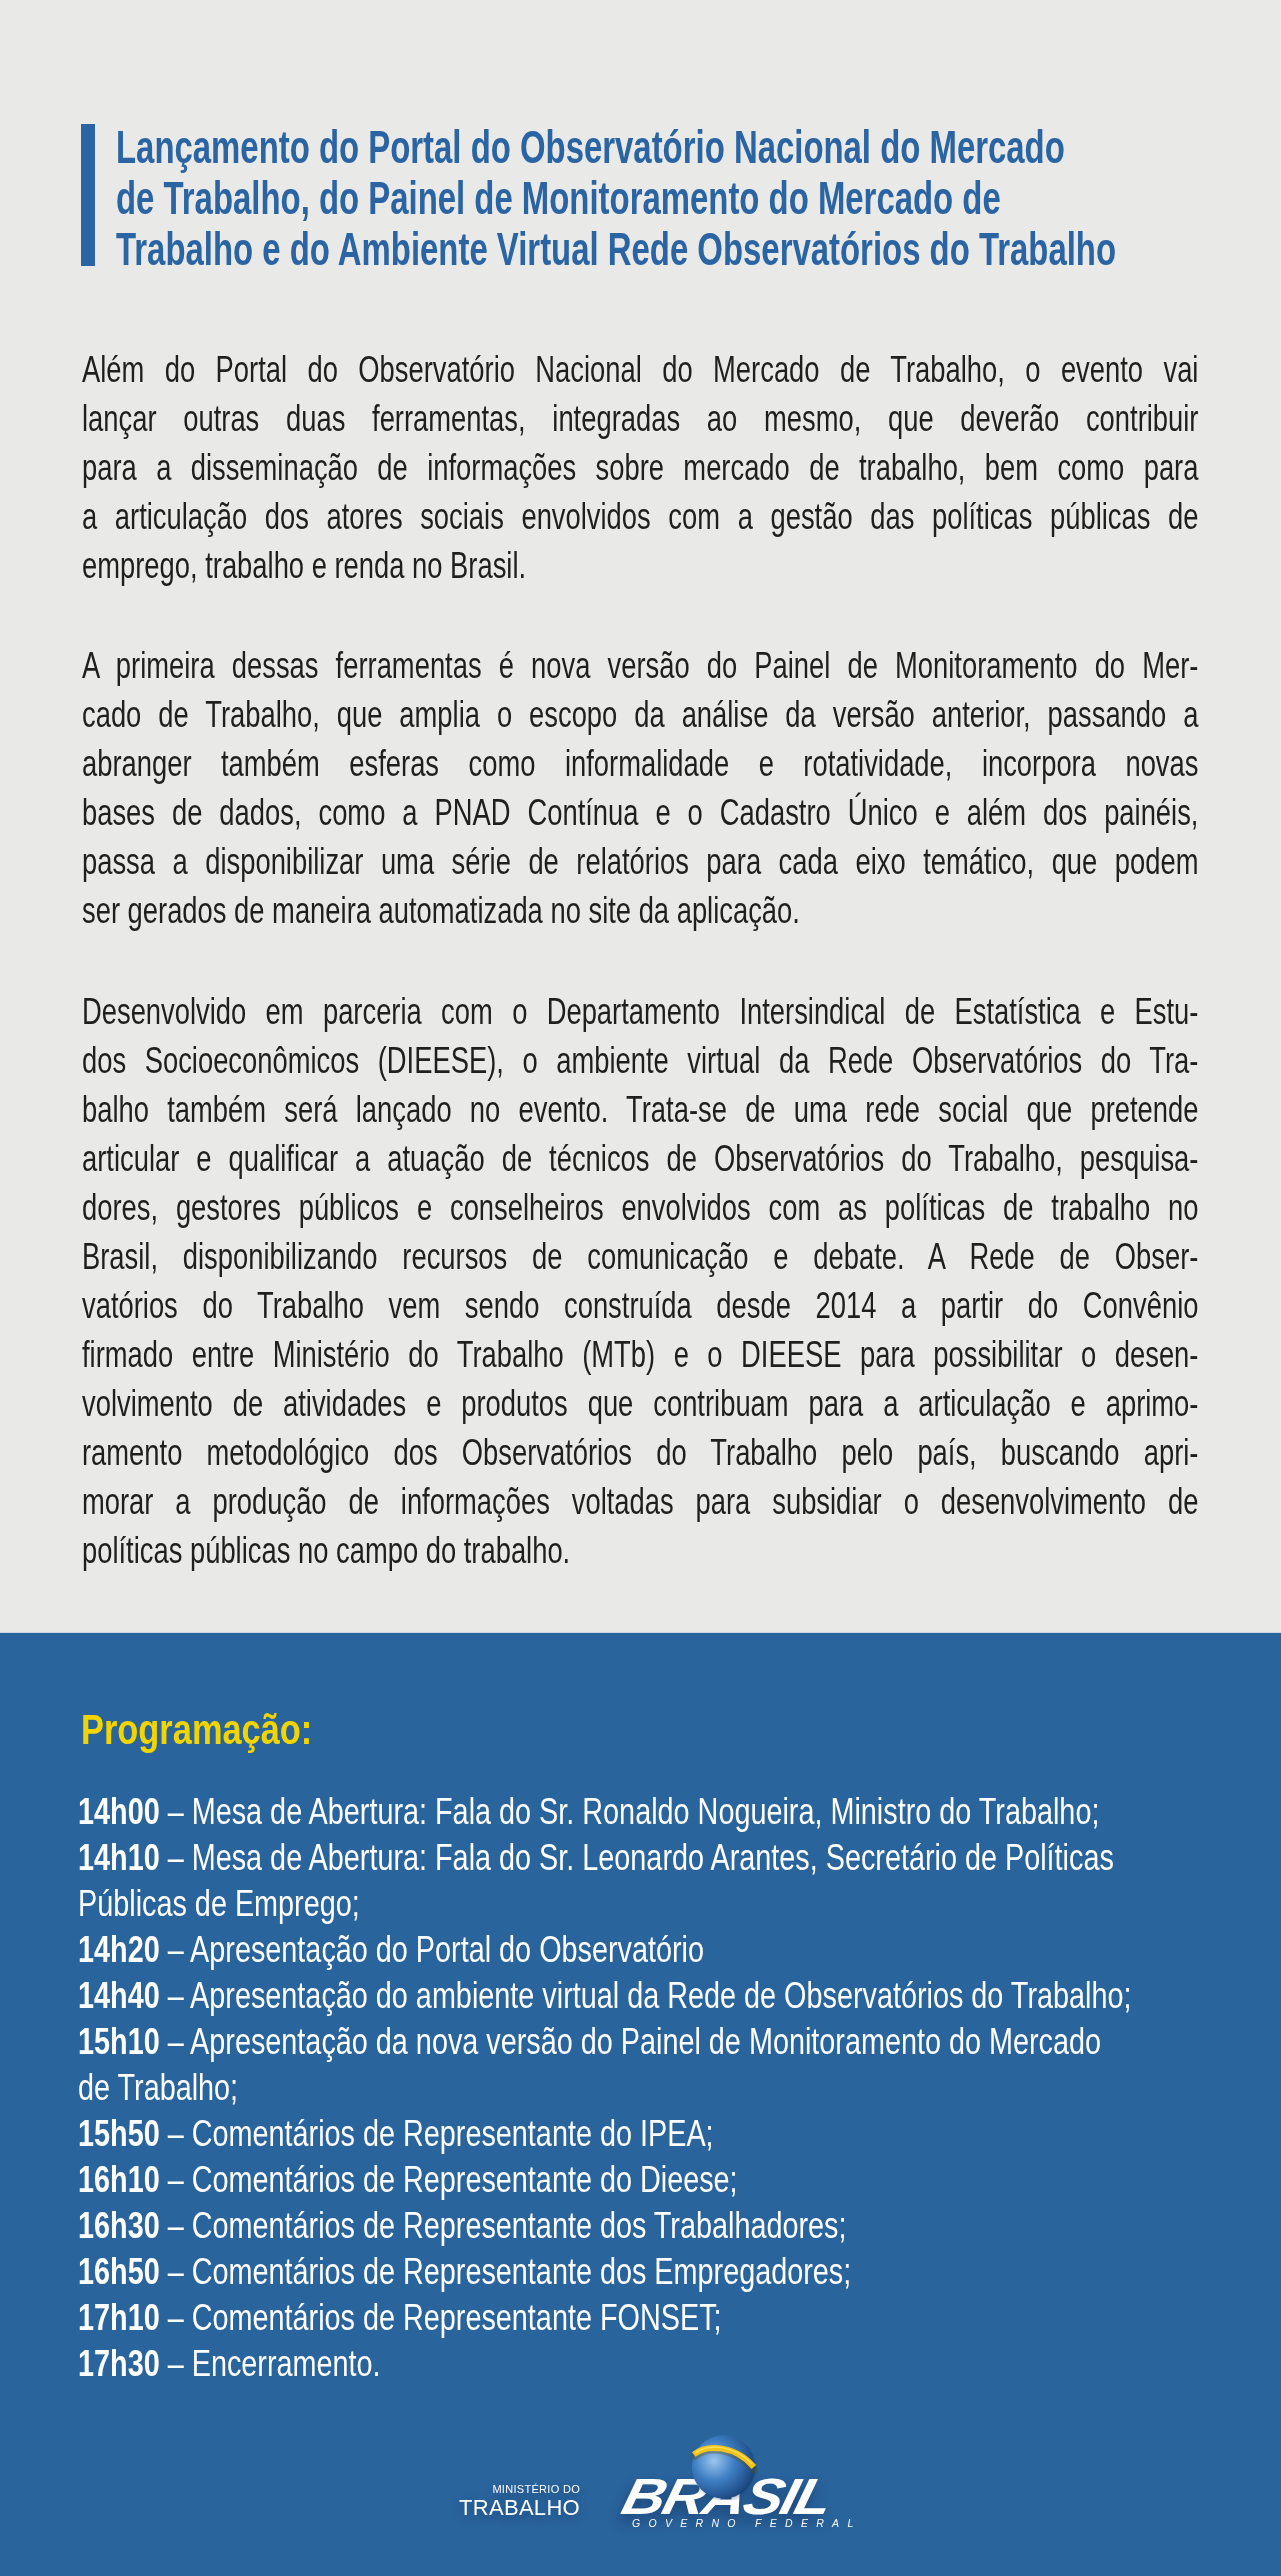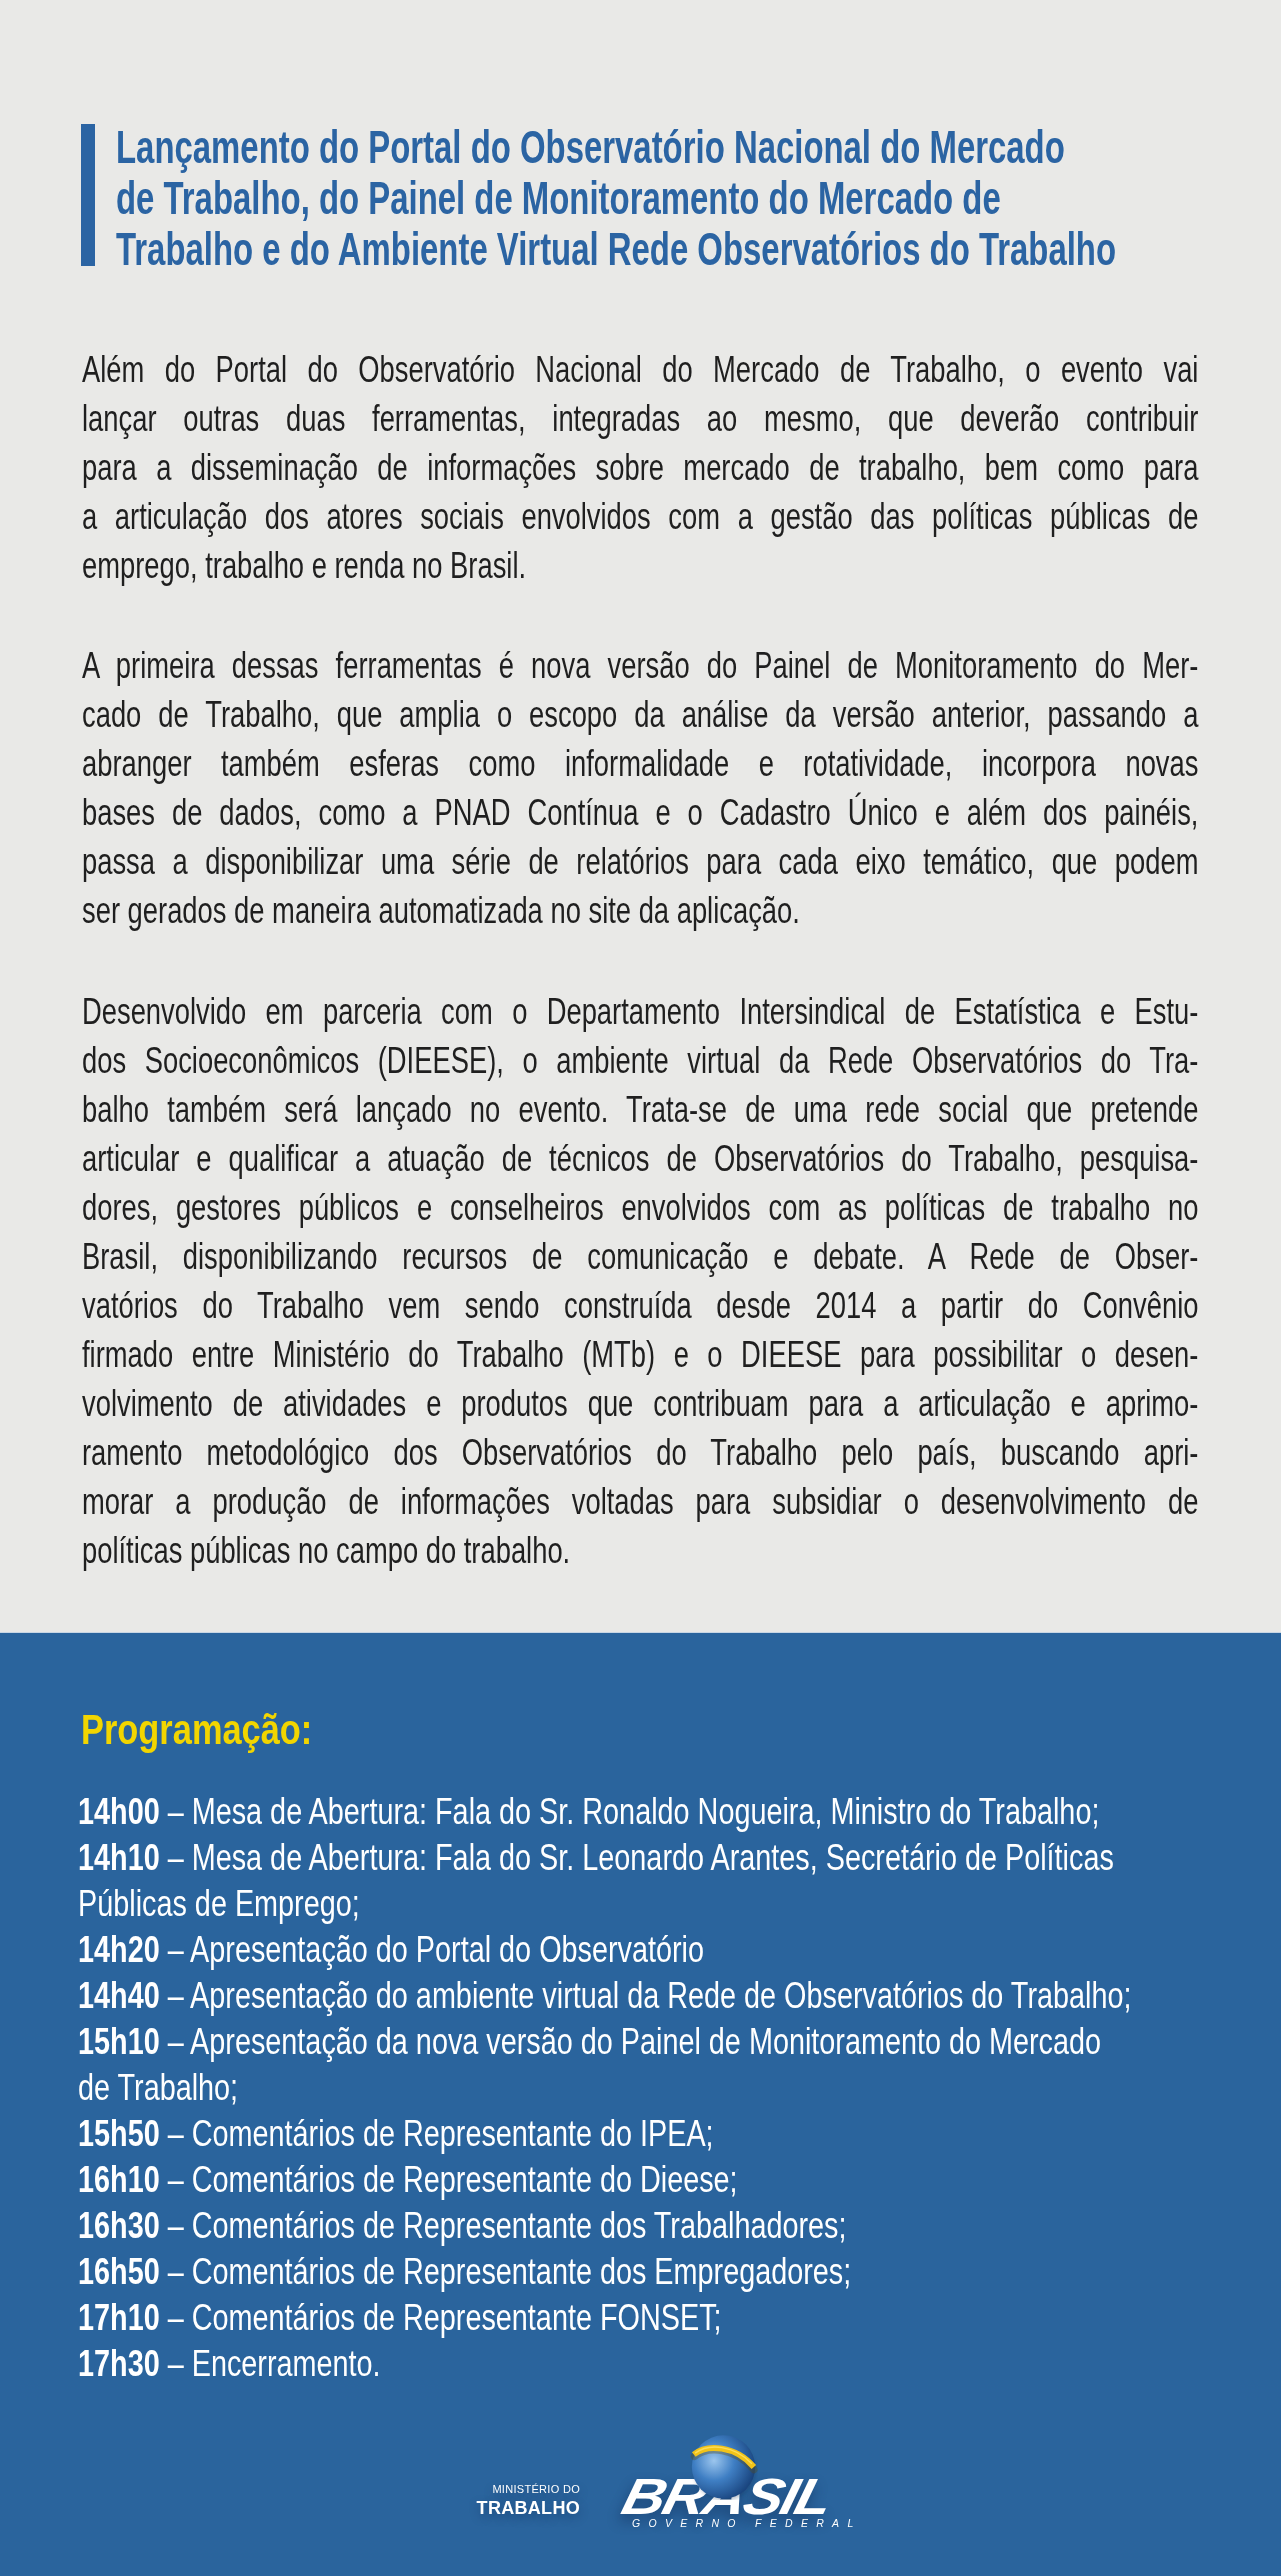--- a/index.html
+++ b/index.html
@@ -53,21 +53,21 @@
   #schedule .ln { white-space: nowrap; height: 46px; }
   #schedule .time { font-weight: bold; }
 
   
   #ministry {
     right: 702px; top: 2480px; text-align: right;
     color: #ffffff; line-height: 18.5px; white-space: nowrap;
     text-shadow: 0 4px 9.2px rgba(10, 30, 70, 0.35);
   }
   #ministry .l1 { font-size: 11px; letter-spacing: 0.3px; text-align: right; }
-  #ministry .l2 { font-size: 18px; font-weight: bold; letter-spacing: 0.3px; }
+  #ministry .l2 { font-size: 22px; font-weight: normal; letter-spacing: 0.3px; }
   #brasil-word {
     left: 617px; top: 2470px;
     color: #ffffff; font-weight: bold; font-style: italic;
     font-size: 51px; line-height: 53px; letter-spacing: -2px;
     transform: skewX(-14deg) scaleX(1.16); transform-origin: 0 100%;
     white-space: nowrap;
     text-shadow: 0 6.6px 12px rgba(10, 30, 70, 0.45);
   }
   #globe { left: 689px; top: 2434px; width: 69px; height: 66px; }
   #gov-federal {

